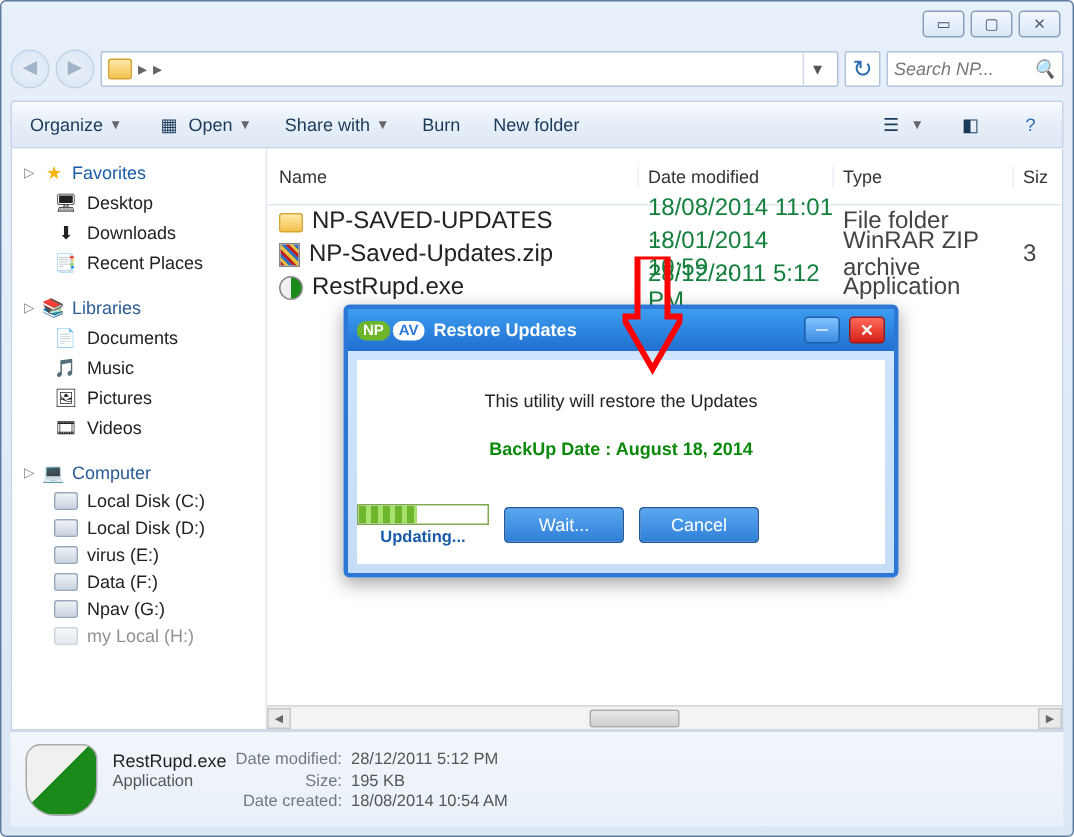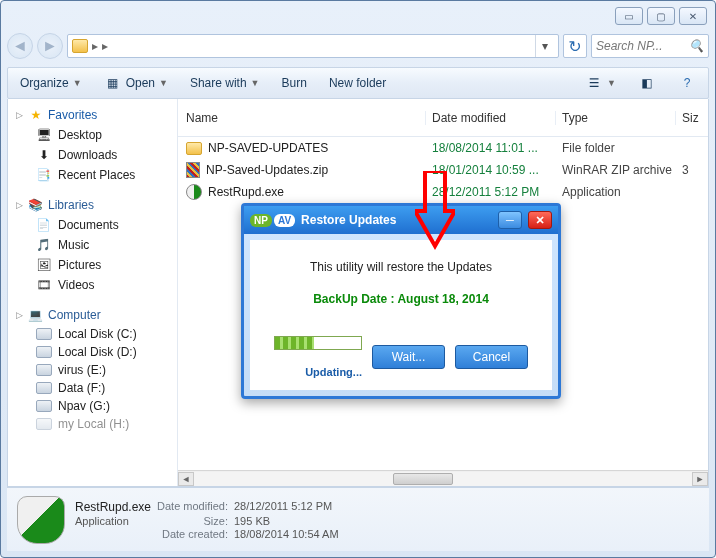--- a/index.html
+++ b/index.html
@@ -42,21 +42,21 @@
 .ico-drive { width: 16px; height: 12px; background: linear-gradient(#eef2f6,#c9d4e0); border: 1px solid #98a8bc; border-radius: 2px; }
 .space-bar { height: 3px; background: #3a9fe2; margin-top: 1px; border-radius: 1px; }
 
 .content { flex: 1; display: flex; flex-direction: column; overflow: hidden; position: relative; }
 .headers { display: flex; border-bottom: 1px solid #e2e9f2; font-size: 12px; color: #333; height: 38px; align-items: center; }
 .col-name { width: 248px; padding-left: 8px; border-right: 1px solid #e8eef6; }
 .col-date { width: 130px; padding-left: 6px; border-right: 1px solid #e8eef6; }
 .col-type { width: 120px; padding-left: 6px; border-right: 1px solid #e8eef6; }
 .col-size { flex: 1; padding-left: 6px; }
 
-.rows { font-size: 12px; color: #222; }
+.rows { font-size: 16px; color: #222; }
 .row { display: flex; height: 22px; align-items: center; }
 .cell-name { width: 248px; padding-left: 8px; display: flex; align-items: center; gap: 6px; }
 .cell-date { width: 130px; padding-left: 6px; color: #15803d; }
 .cell-type { width: 120px; padding-left: 6px; color: #444; }
 .cell-size { flex: 1; padding-left: 6px; color: #444; }
 
 .folder-icon { width: 16px; height: 13px; background: linear-gradient(#ffe9a8,#f3c14b); border: 1px solid #d6a530; border-radius: 2px; }
 .zip-icon { width: 14px; height: 16px; background: repeating-linear-gradient(45deg,#c02020 0 2px,#e8c040 2px 4px,#3070c0 4px 6px); border: 1px solid #888; }
 .exe-icon { width: 16px; height: 16px; border-radius: 50%; background: linear-gradient(90deg,#f0f0f0 50%,#1a8a1a 50%); border: 1px solid #888; }
 
@@ -66,34 +66,34 @@
 .hscroll .thumb { position: absolute; left: 40%; width: 60px; height: 12px; top:1px; background: linear-gradient(#e8e8e8,#cfcfcf); border:1px solid #aeaeae; border-radius:2px; }
 
 
 .details { height: 64px; background: linear-gradient(#f2f6fb,#e9f0f9); border-top: 1px solid #c7d5e6; display: flex; align-items: center; padding: 4px 10px; font-size: 11px; color: #555; gap: 10px; }
 .details .big-icon { width: 48px; height: 48px; border-radius: 10px 10px 20px 20px; background: linear-gradient(135deg,#f0f0f0 45%,#1a8a1a 45%); border: 1px solid #aaa; }
 .details .meta { display: grid; grid-template-columns: auto auto auto; column-gap: 6px; row-gap: 1px; }
 .details .filename { color: #222; font-size: 12px; }
 .details .lbl { color: #707882; text-align: right; }
 
 
-.dialog { position: absolute; left: 240px; top: 202px; width: 320px; background: linear-gradient(#d0e6ff,#c5ddf7); border: 3px solid #2d78d6; border-radius: 4px; box-shadow: 0 4px 12px rgba(0,0,0,.35); font-size: 12px; }
+.dialog { position: absolute; left: 228px; top: 202px; width: 370px; background: linear-gradient(#d0e6ff,#c5ddf7); border: 3px solid #2d78d6; border-radius: 4px; box-shadow: 0 4px 12px rgba(0,0,0,.35); font-size: 12px; }
 .dialog-title { height: 28px; background: linear-gradient(#3d9df0,#1f6fd0); display: flex; align-items: center; padding: 0 6px; color: #fff; font-weight: bold; gap: 6px; }
 .dlg-logo { display: flex; gap: 2px; }
 .lg-np { background: #6db52a; color: #fff; border-radius: 6px; padding: 1px 4px; font-size: 10px; font-weight: bold; }
 .lg-av { background: #fff; color: #2d78d6; border-radius: 6px; padding: 1px 4px; font-size: 10px; font-weight: bold; }
 .dlg-spacer { flex: 1; }
 .dlg-min, .dlg-close { width: 24px; height: 18px; border-radius: 3px; display:flex; align-items:center; justify-content:center; font-size:11px; cursor:pointer; }
 .dlg-min { background: linear-gradient(#7fc4ff,#3b8be0); border:1px solid #1e5fa8; color:#fff; }
 .dlg-close { background: linear-gradient(#ff6a5a,#d62015); border:1px solid #a21810; color:#fff; font-weight:bold; }
-.dialog-body { background: #fff; margin: 6px; padding: 14px 24px 12px; text-align: center; }
+.dialog-body { background: #fff; margin: 6px; padding: 14px 0 12px; text-align: center; }
 .dlg-msg { color: #222; margin: 6px 0 18px; }
 .dlg-backup { color: #0a8a0a; font-weight: bold; margin-bottom: 30px; }
 .dlg-ctrl { display: flex; align-items: center; gap: 10px; }
-.progress-wrap { display: flex; flex-direction: column; align-items: flex-end; gap: 16px; }
+.progress-wrap { display: flex; flex-direction: column; align-items: center; gap: 2px; }
 .progress { width: 88px; height: 14px; border: 1px solid #7fa850; background: #fff; position: relative; overflow: hidden; }
 .progress-fill { position: absolute; left: 0; top: 0; bottom: 0; width: 45%; background: repeating-linear-gradient(90deg,#6db52a 0 5px,#a8e070 5px 8px); }
 .updating { color: #1a5ca8; font-weight: bold; font-size: 11px; }
 .dlg-btn { width: 80px; height: 24px; background: linear-gradient(#5aa8f0,#2f7fd8); border: 1px solid #1d5aa0; border-radius: 3px; color: #fff; font-size: 12px; cursor: pointer; }
 
 
 .anno-arrow { position: absolute; left: 414px; top: 170px; width: 40px; height: 80px; pointer-events: none; }
 </style>
 </head>
 <body>

